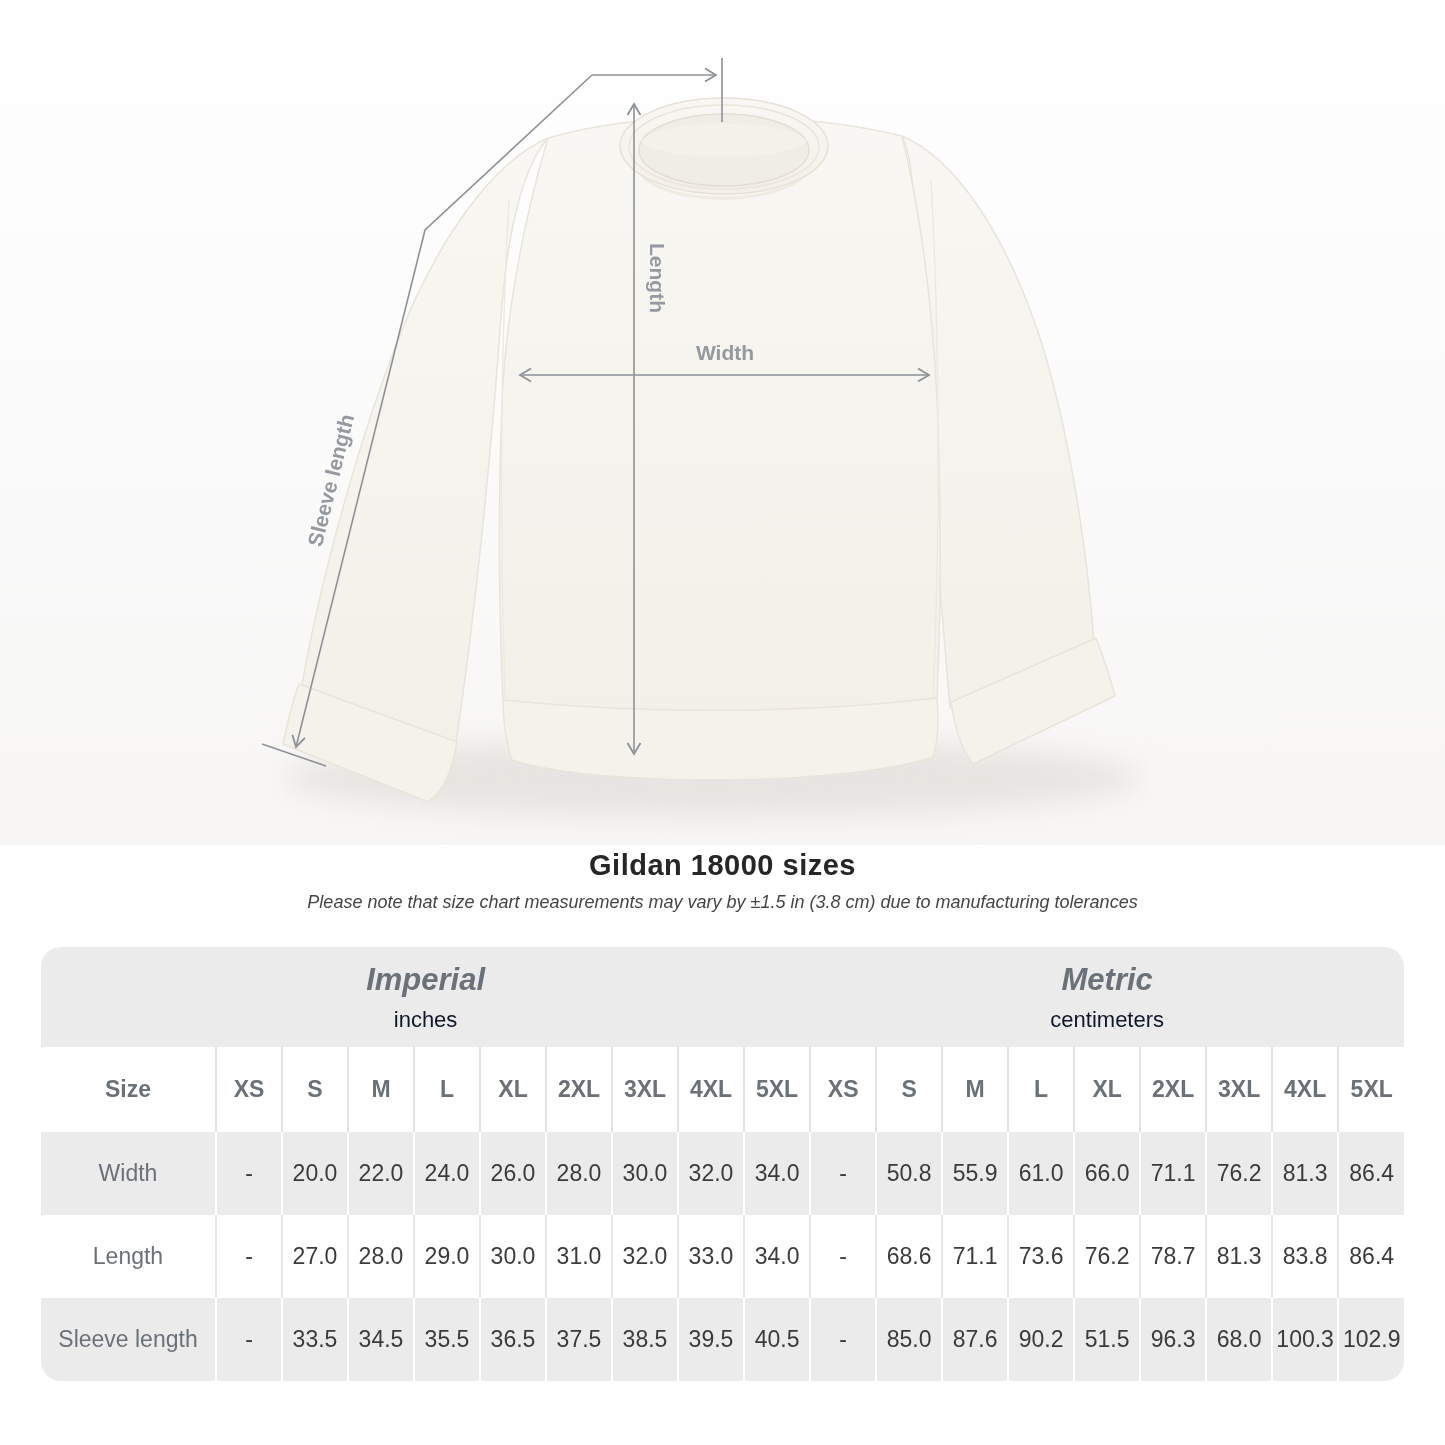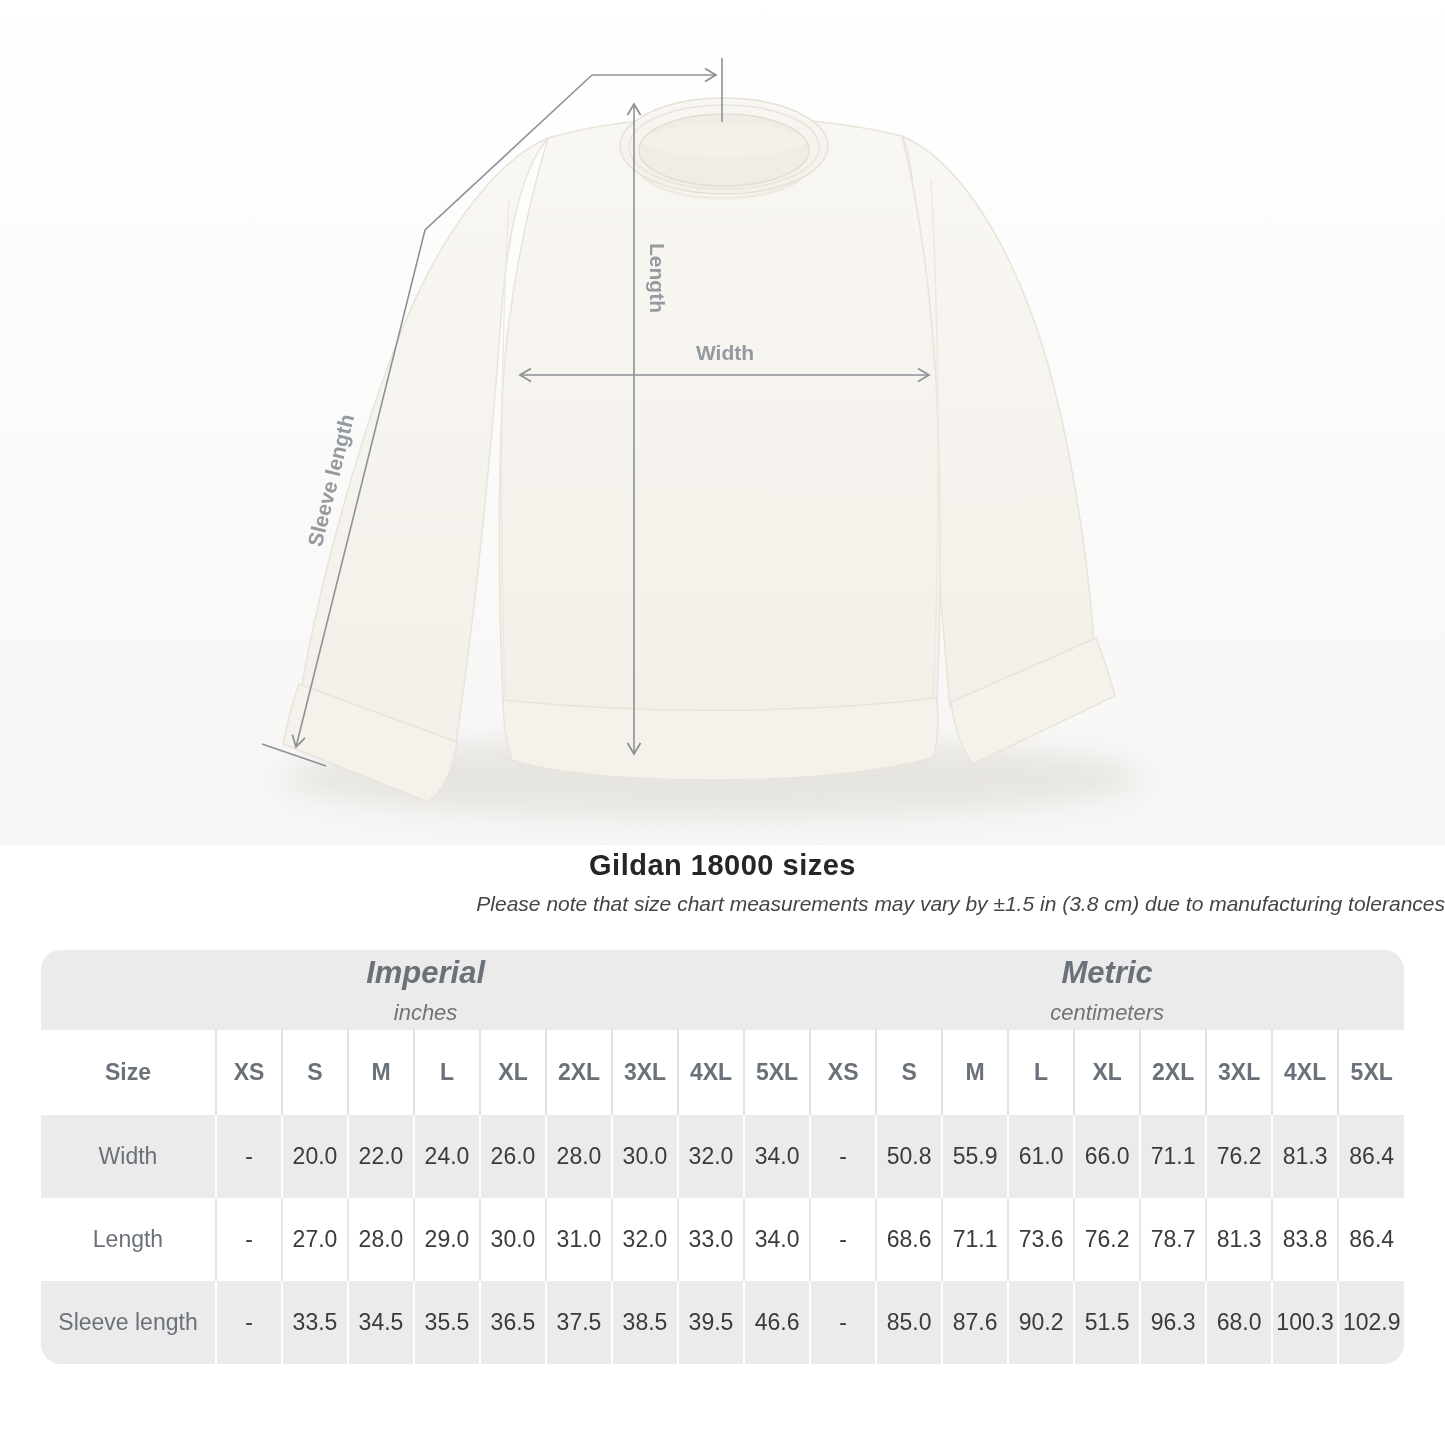--- a/index.html
+++ b/index.html
@@ -9,37 +9,37 @@
     -webkit-font-smoothing:antialiased;
   }
   .diagram-area{width:1445px;height:845px;}
   .diagram-area svg{display:block;}
 
   h1.page-title{
     margin:4px 0 0;text-align:center;
     font-size:29px;font-weight:bold;color:#262626;letter-spacing:.5px;
   }
   p.subtitle{
-    margin:10px 0 0;text-align:right;font-style:italic;
-    font-size:21px;color:#454545;
+    margin:10px 0 0;text-align:center;font-style:italic;
+    font-size:18px;color:#454545;
   }
 
   .table-wrap{
     width:1363px;margin:34px auto 0;
     border-radius:20px;overflow:hidden;
   }
   table.size-table{
     width:100%;border-collapse:collapse;table-layout:fixed;
   }
   .size-table th,.size-table td{
     padding:0;text-align:center;vertical-align:middle;font-weight:normal;
   }
-  tr.units-row th{height:80px;background:#ebebeb;}
+  tr.units-row th{height:100px;background:#ebebeb;}
   .unit-title{font-size:31px;font-weight:bold;font-style:italic;color:#6b7178;}
-  .unit-sub{font-size:22px;font-style:italic;color:#737373;margin-top:9px;}
+  .unit-sub{font-size:22px;color:#0f172a;margin-top:9px;}
 
   tr.sizes-row{height:85px;}
   tr.sizes-row th{font-weight:bold;font-size:23px;color:#6b7178;background:#ffffff;margin-top:44px;}
 
   tbody tr{height:83px;}
   tbody th{font-weight:bold;font-size:23px;color:#6b7178;}
   tbody td{font-size:23px;color:#3b3b3b;}
   tbody tr.stripe th,tbody tr.stripe td{background:#ebebeb;}
 
   tr.sizes-row > *:not(:first-child){border-left:2px solid #e3e3e3;}
@@ -230,21 +230,21 @@
       <tr class="stripe">
         <th>Sleeve length</th>
         <td>-</td>
         <td>33.5</td>
         <td>34.5</td>
         <td>35.5</td>
         <td>36.5</td>
         <td>37.5</td>
         <td>38.5</td>
         <td>39.5</td>
-        <td>46.6</td>
+        <td>40.5</td>
         <td>-</td>
         <td>85.0</td>
         <td>87.6</td>
         <td>90.2</td>
         <td>51.5</td>
         <td>96.3</td>
         <td>68.0</td>
         <td>100.3</td>
         <td>102.9</td>
       </tr>

